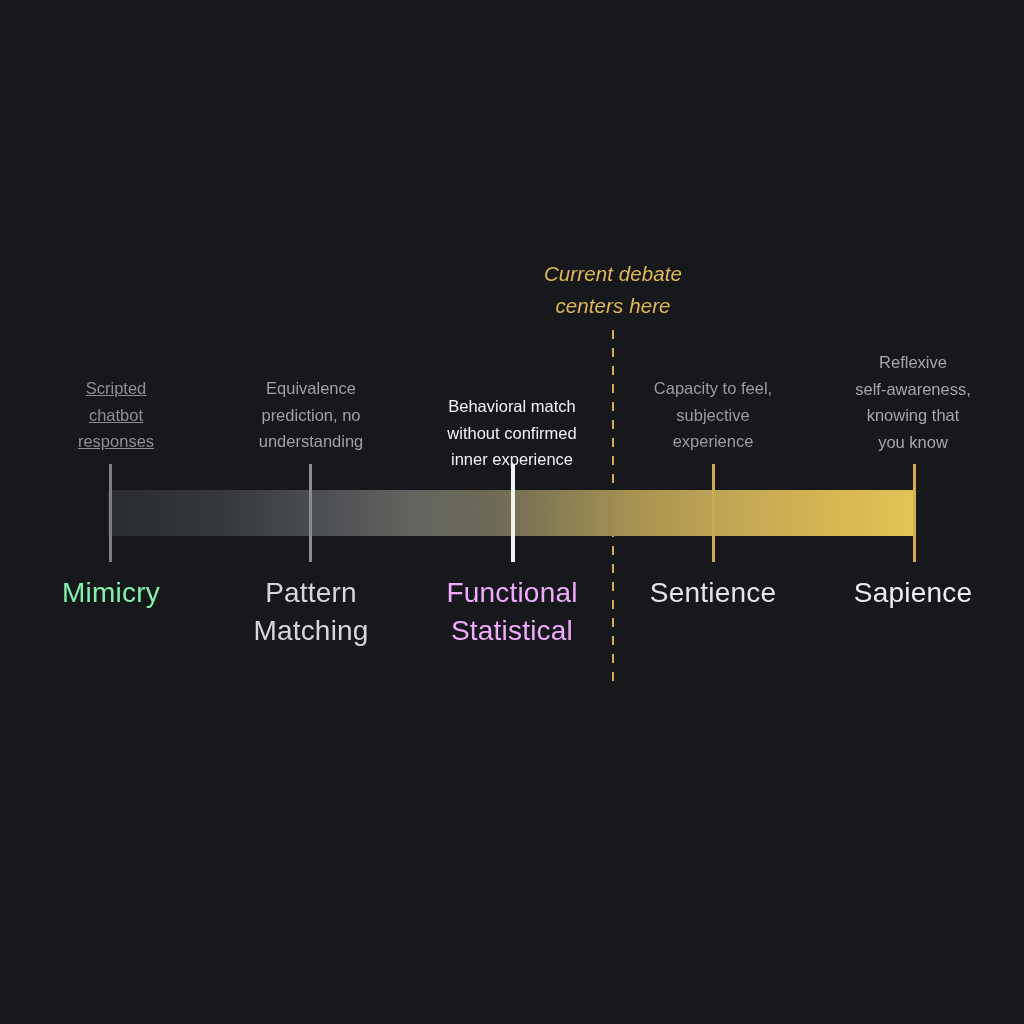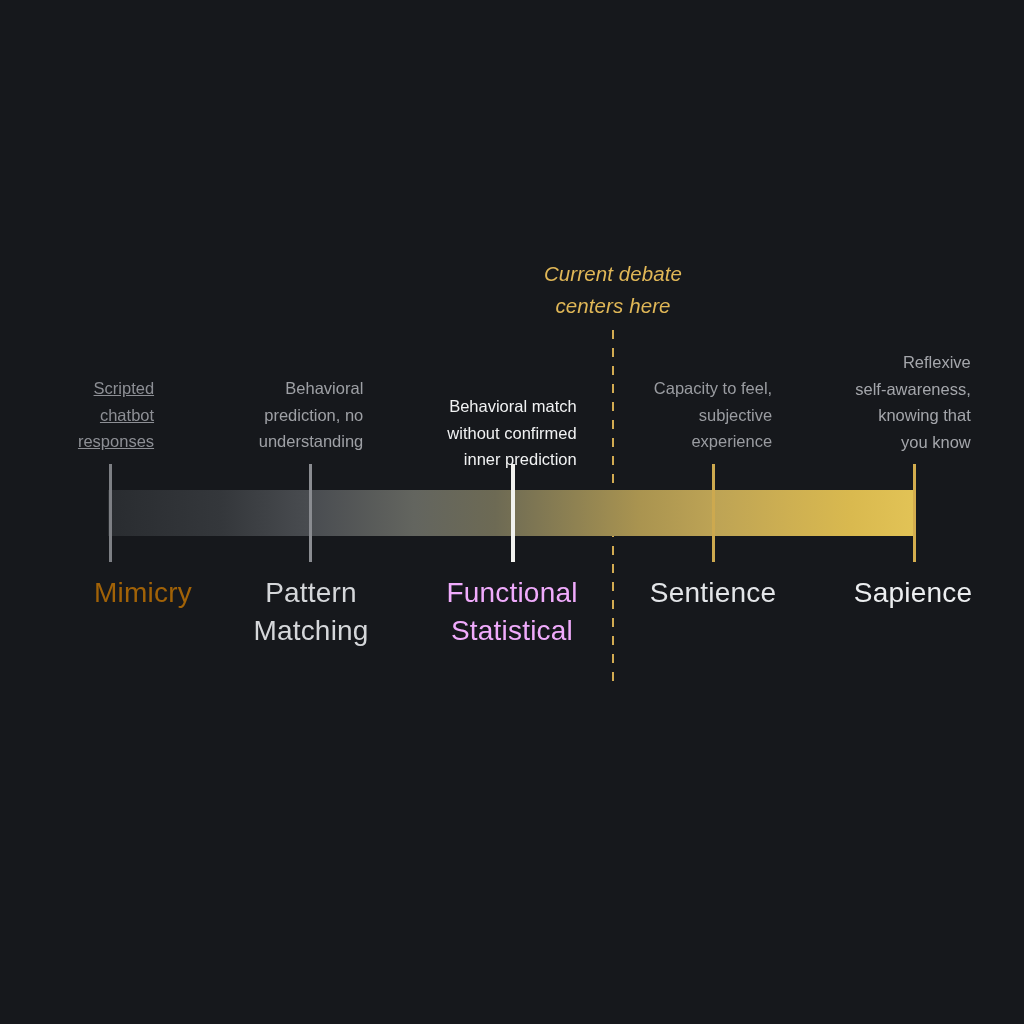--- a/index.html
+++ b/index.html
@@ -76,21 +76,21 @@
   }
 
   
   .desc {
     position: absolute;
     text-align: center;
     font-size: 16.5px;
     line-height: 26.5px;
     transform: translateX(-50%);
   }
-  .desc .line { display: block; white-space: nowrap; text-align: right; }
+  .desc .line { display: block; white-space: nowrap; }
 
   
   .stage {
     position: absolute;
     text-align: center;
     font-size: 28px;
     line-height: 38px;
     transform: translateX(-50%);
     letter-spacing: 0.2px;
   }
@@ -116,45 +116,45 @@
   <div class="tick" style="left:712px; background:#cda94f;"></div>
   <div class="tick" style="left:913px; background:#d3ad4e;"></div>
 
   <div class="desc" style="left:116px; top:375px; color:#8d8f95;text-decoration:underline;">
     <span class="line">Scripted</span>
     <span class="line">chatbot</span>
     <span class="line">responses</span>
   </div>
 
   <div class="desc" style="left:311px; top:375px; color:#9ea0a5;">
-    <span class="line">Behavioral</span>
+    <span class="line">Equivalence</span>
     <span class="line">prediction, no</span>
     <span class="line">understanding</span>
   </div>
 
   <div class="desc" style="left:512px; top:375px; color:#f1f2f3;margin-top:18px;">
     <span class="line">Behavioral match</span>
     <span class="line">without confirmed</span>
-    <span class="line">inner prediction</span>
+    <span class="line">inner experience</span>
   </div>
 
   <div class="desc" style="left:713px; top:375px; color:#9a9ca1;">
     <span class="line">Capacity to feel,</span>
     <span class="line">subjective</span>
     <span class="line">experience</span>
   </div>
 
   <div class="desc" style="left:913px; top:349px; color:#a4a6ab;">
     <span class="line">Reflexive</span>
     <span class="line">self-awareness,</span>
     <span class="line">knowing that</span>
     <span class="line">you know</span>
   </div>
 
-  <div class="stage" style="left:111px; top:574px; color:#a16207;margin-left:32px;">
+  <div class="stage" style="left:111px; top:574px; color:#86efac;">
     <span class="line">Mimicry</span>
   </div>
 
   <div class="stage" style="left:311px; top:574px; color:#d5d7da;">
     <span class="line">Pattern</span>
     <span class="line">Matching</span>
   </div>
 
   <div class="stage" style="left:512px; top:574px; color:#f0abfc;">
     <span class="line">Functional</span>

